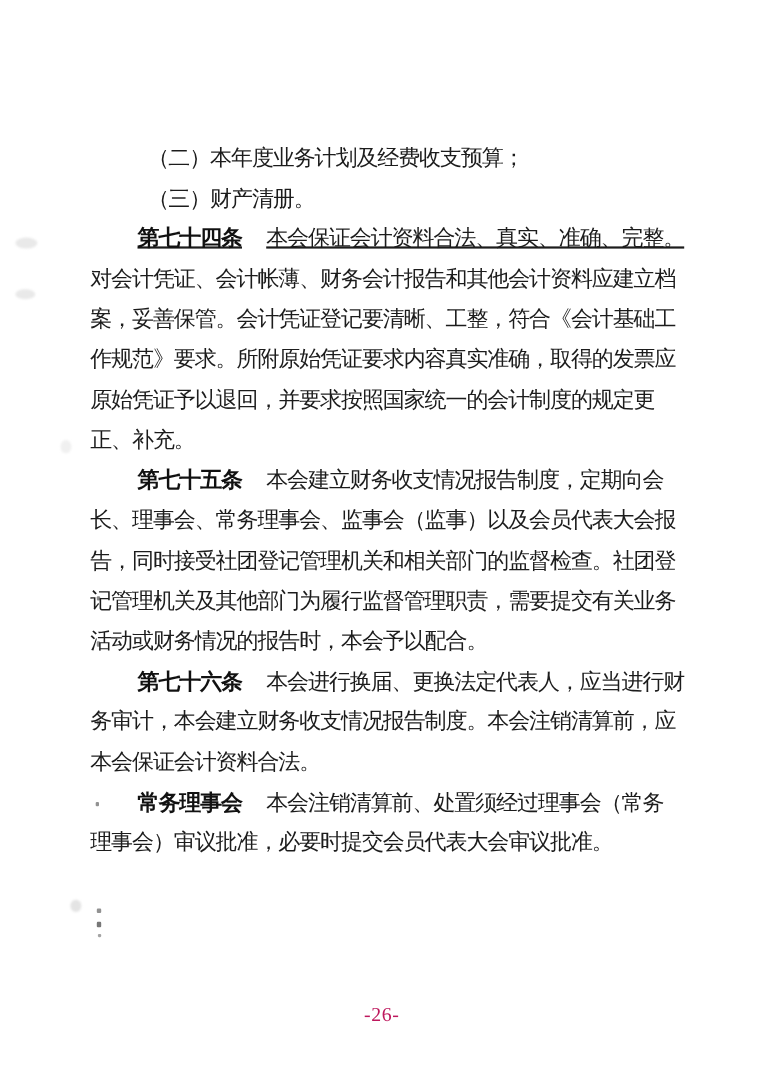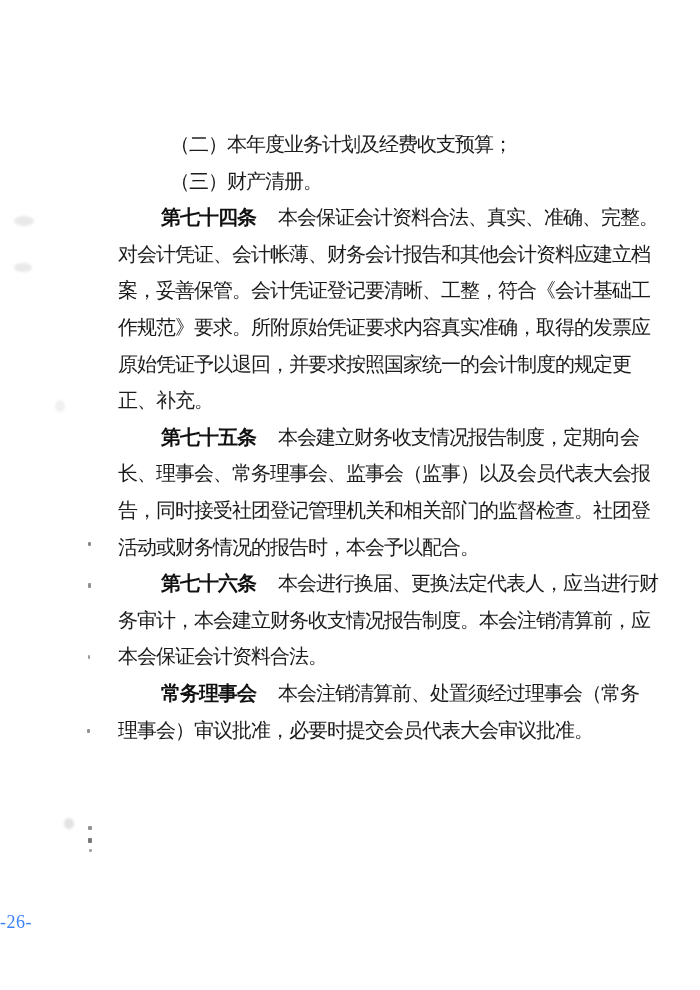--- a/index.html
+++ b/index.html
@@ -13,43 +13,43 @@
     height: 990px;
     background: #ffffff;
     overflow: hidden;
     font-family: "Liberation Serif", "DejaVu Serif", serif;
   }
   .text-block {
     position: absolute;
     left: 82px;
     top: 126px;
     width: 545px;
-    margin-left: 36px;
   }
   .text-line {
     height: 36.6px;
     line-height: 36.6px;
     font-size: 20px;
     letter-spacing: -1px;
     color: #1c1c1c;
     white-space: nowrap;
   }
   .article-no {
     font-weight: 700;
     color: #111111;
     margin-right: 22px;
   }
   .page-number {
     position: absolute;
     left: 0;
     right: 6px;
     top: 912px;
+    text-align: center;
     font-size: 18px;
     letter-spacing: 0.5px;
-    color: #3b82f6;
+    color: #be185d;
   }
   .speck {
     position: absolute;
     background: #4a4a4a;
     border-radius: 1px;
   }
   .smudge {
     position: absolute;
     background: #e9e9e9;
     border-radius: 50%;
@@ -69,29 +69,30 @@
   <div class="speck" style="left:88px; top:583px; width:3px; height:5px; opacity:.6;"></div>
   <div class="speck" style="left:88px; top:655px; width:2px; height:4px; opacity:.55;"></div>
   <div class="speck" style="left:87px; top:729px; width:3px; height:4px; opacity:.6;"></div>
   <div class="speck" style="left:88px; top:826px; width:4px; height:4px; opacity:.6;"></div>
   <div class="speck" style="left:88px; top:838px; width:4px; height:5px; opacity:.75;"></div>
   <div class="speck" style="left:89px; top:849px; width:3px; height:3px; opacity:.5;"></div>
 
   <div class="text-block" id="text-block">
       <div class="text-line" style="padding-left: 52px;"><span>（二）本年度业务计划及经费收支预算；</span></div>
       <div class="text-line" style="padding-left: 52px;"><span>（三）财产清册。</span></div>
-      <div class="text-line" style="padding-left: 43px;"><span class="article-no">第七十四条</span><span>本会保证会计资料合法、真实、准确、完整。</span></div>
+      <div class="text-line" style="padding-left: 43px; text-decoration: underline;"><span class="article-no">第七十四条</span><span>本会保证会计资料合法、真实、准确、完整。</span></div>
       <div class="text-line"><span>对会计凭证、会计帐薄、财务会计报告和其他会计资料应建立档</span></div>
       <div class="text-line"><span>案，妥善保管。会计凭证登记要清晰、工整，符合《会计基础工</span></div>
       <div class="text-line"><span>作规范》要求。所附原始凭证要求内容真实准确，取得的发票应</span></div>
       <div class="text-line"><span>原始凭证予以退回，并要求按照国家统一的会计制度的规定更</span></div>
       <div class="text-line"><span>正、补充。</span></div>
       <div class="text-line" style="padding-left: 43px;"><span class="article-no">第七十五条</span><span>本会建立财务收支情况报告制度，定期向会</span></div>
       <div class="text-line"><span>长、理事会、常务理事会、监事会（监事）以及会员代表大会报</span></div>
       <div class="text-line"><span>告，同时接受社团登记管理机关和相关部门的监督检查。社团登</span></div>
+      <div class="text-line"><span>记管理机关及其他部门为履行监督管理职责，需要提交有关业务</span></div>
       <div class="text-line"><span>活动或财务情况的报告时，本会予以配合。</span></div>
       <div class="text-line" style="padding-left: 43px;"><span class="article-no">第七十六条</span><span>本会进行换届、更换法定代表人，应当进行财</span></div>
       <div class="text-line"><span>务审计，本会建立财务收支情况报告制度。本会注销清算前，应</span></div>
       <div class="text-line"><span>本会保证会计资料合法。</span></div>
       <div class="text-line" style="padding-left: 43px;"><span class="article-no">常务理事会</span><span>本会注销清算前、处置须经过理事会（常务</span></div>
       <div class="text-line"><span>理事会）审议批准，必要时提交会员代表大会审议批准。</span></div>
     </div>
 
   <div class="page-number">-26-</div>
 

